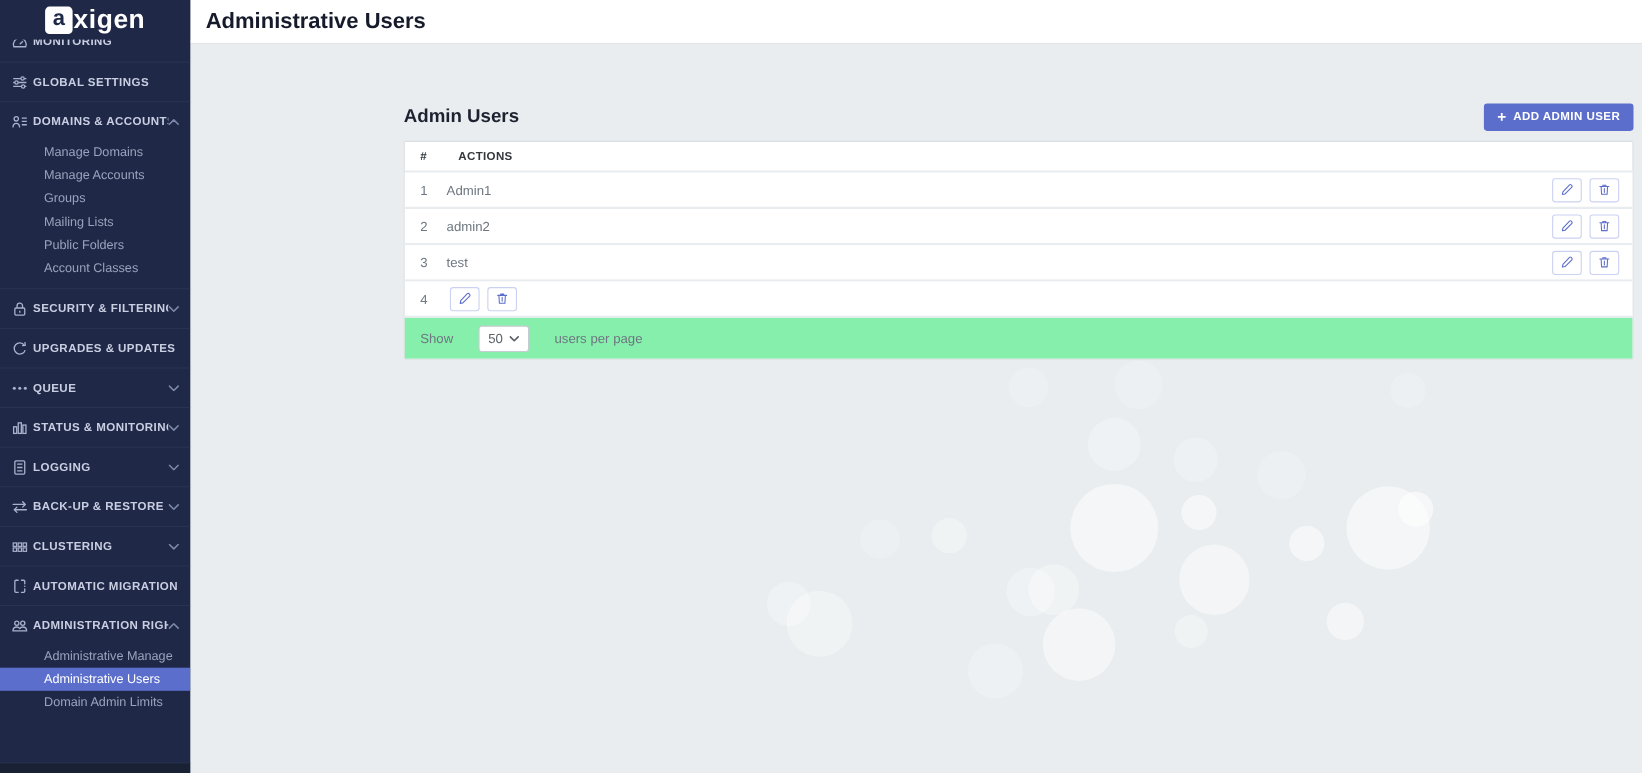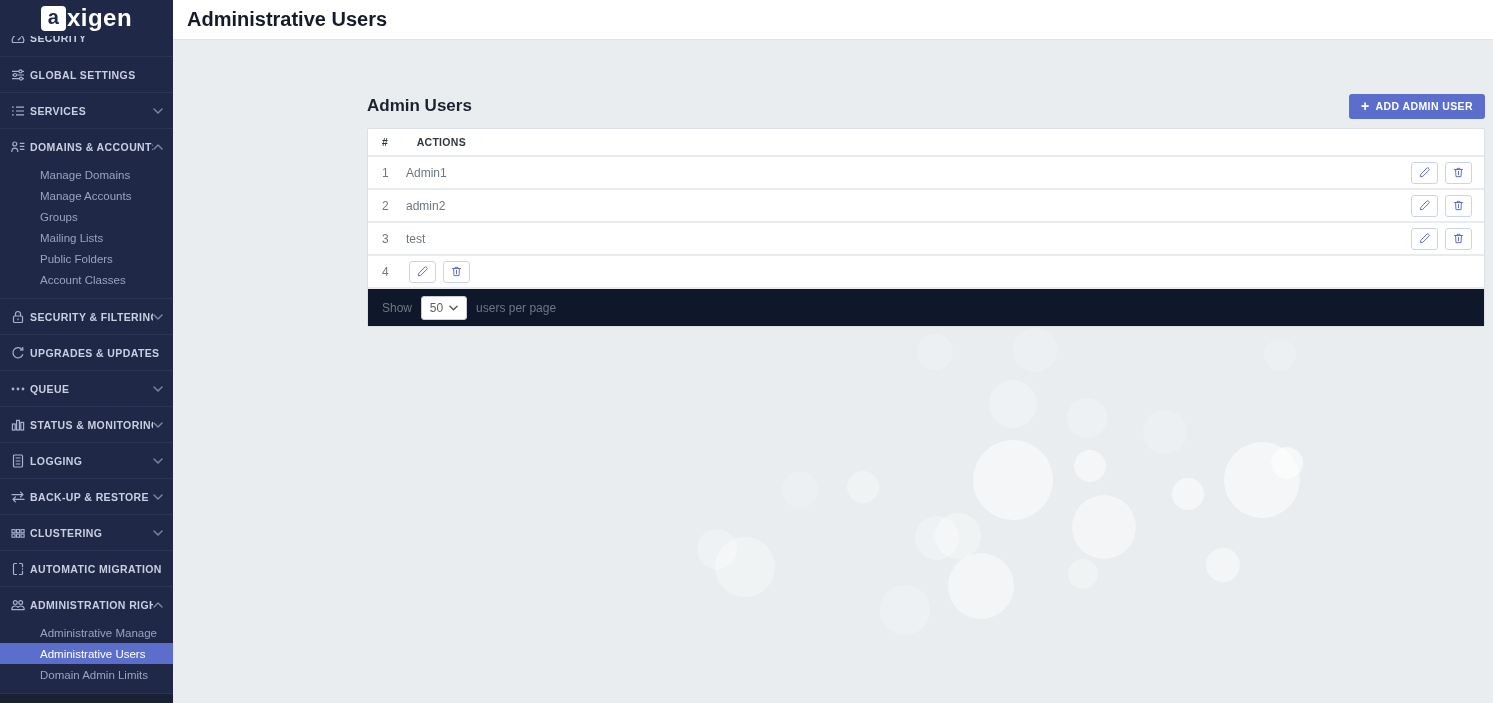--- a/index.html
+++ b/index.html
@@ -84,21 +84,21 @@
     display:flex;align-items:center;height:33px;background:#ffffff;
     border-bottom:2px solid #e8ecee;font-size:12px;color:#6e7781;
   }
   .t-row .c-actions{display:flex;justify-content:flex-end;gap:7px;padding-right:12px;width:76px;text-align:initial;}
   .btn-action{
     width:27px;height:22px;background:#ffffff;border:1px solid #cbd2f1;border-radius:3px;
     color:#5b6ecb;display:flex;align-items:center;justify-content:center;cursor:pointer;padding:0;
   }
   .btn-action svg{width:13px;height:13px;display:block;}
   .t-foot{
-    background:#0f172a;height:37px;display:flex;align-items:center;gap:9px;
+    background:#86efac;height:37px;display:flex;align-items:center;gap:23px;
     padding-left:14px;font-size:12px;color:#6e7781;border-top:0;
   }
   .select-box{
     width:46px;height:24px;background:#ffffff;border:1px solid #c6ccd1;border-radius:3px;
     display:flex;align-items:center;justify-content:center;gap:6px;
     font-size:12px;color:#5a6268;cursor:pointer;
   }
   .select-box svg{width:9px;height:6px;color:#555c63;}
 </style>
 </head>
@@ -106,47 +106,34 @@
 
 <div class="sidebar">
   <nav class="side-menu">
       <div class="item-top">
     <span class="ico">
           <svg viewBox="0 0 16 16" fill="none" stroke="currentColor" stroke-width="1.2">
             <path d="M2.6 12.5a5.8 5.8 0 1 1 10.8 0z"></path>
             <path d="M8 10.2l2.8-2.7"></path>
           </svg>
         </span>
-    <span class="lbl">SECURITY</span>
+    <span class="lbl">MONITORING</span>
 
   </div>
       <div class="item-top">
     <span class="ico">
           <svg viewBox="0 0 16 16" fill="none" stroke="currentColor" stroke-width="1.2">
             <path d="M2 4.4h12M2 8h12M2 11.6h12"></path>
             <circle cx="10.5" cy="4.4" r="1.5" fill="#1f2847"></circle>
             <circle cx="5" cy="8" r="1.5" fill="#1f2847"></circle>
             <circle cx="11" cy="11.6" r="1.5" fill="#1f2847"></circle>
           </svg>
         </span>
     <span class="lbl">GLOBAL SETTINGS</span>
 
-  </div>
-      <div class="item-top">
-    <span class="ico">
-          <svg viewBox="0 0 16 16" fill="none" stroke="currentColor" stroke-width="1.2">
-            <path d="M2 4.2h1.7M6 4.2h8M2 8h1.7M6 8h8M2 11.8h1.7M6 11.8h8"></path>
-          </svg>
-        </span>
-    <span class="lbl">SERVICES</span>
-    <span class="chev">
-          <svg viewBox="0 0 10 6" fill="none" stroke="currentColor" stroke-width="1.4" stroke-linecap="round" stroke-linejoin="round">
-            <path d="M1 1l4 4 4-4"></path>
-          </svg>
-        </span>
   </div>
       <div class="item-top">
     <span class="ico">
           <svg viewBox="0 0 16 16" fill="none" stroke="currentColor" stroke-width="1.2">
             <circle cx="4.8" cy="5" r="2"></circle>
             <path d="M1.8 13c0-2.4 1.4-3.8 3-3.8s3 1.4 3 3.8M9.8 4.4h4.6M9.8 7.4h4.6M9.8 10.4h4.6"></path>
           </svg>
         </span>
     <span class="lbl">DOMAINS &amp; ACCOUNTS</span>
     <span class="chev">

